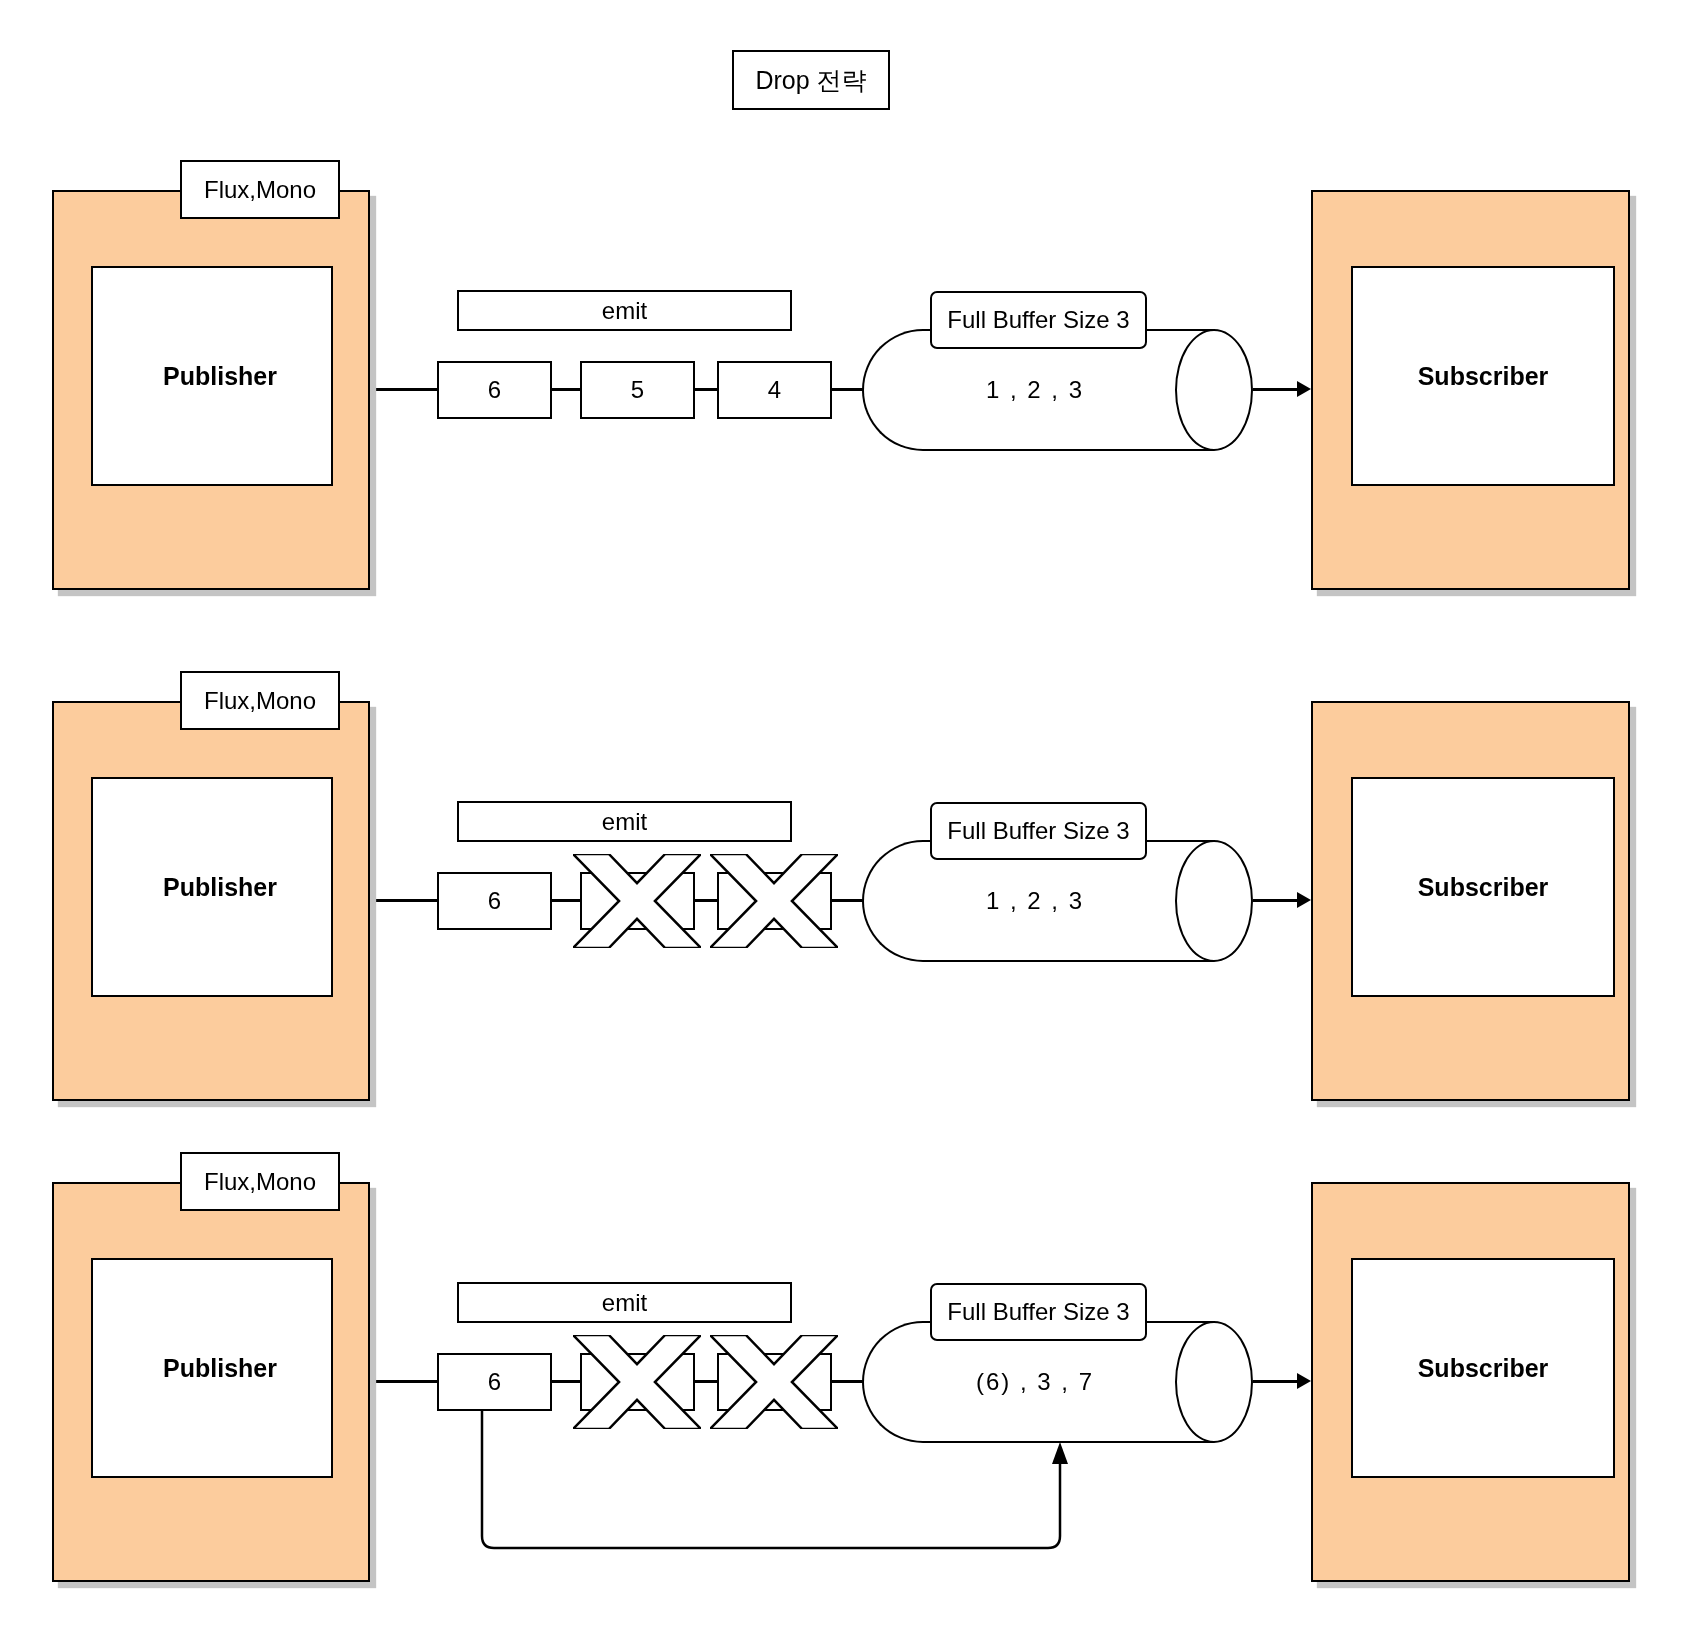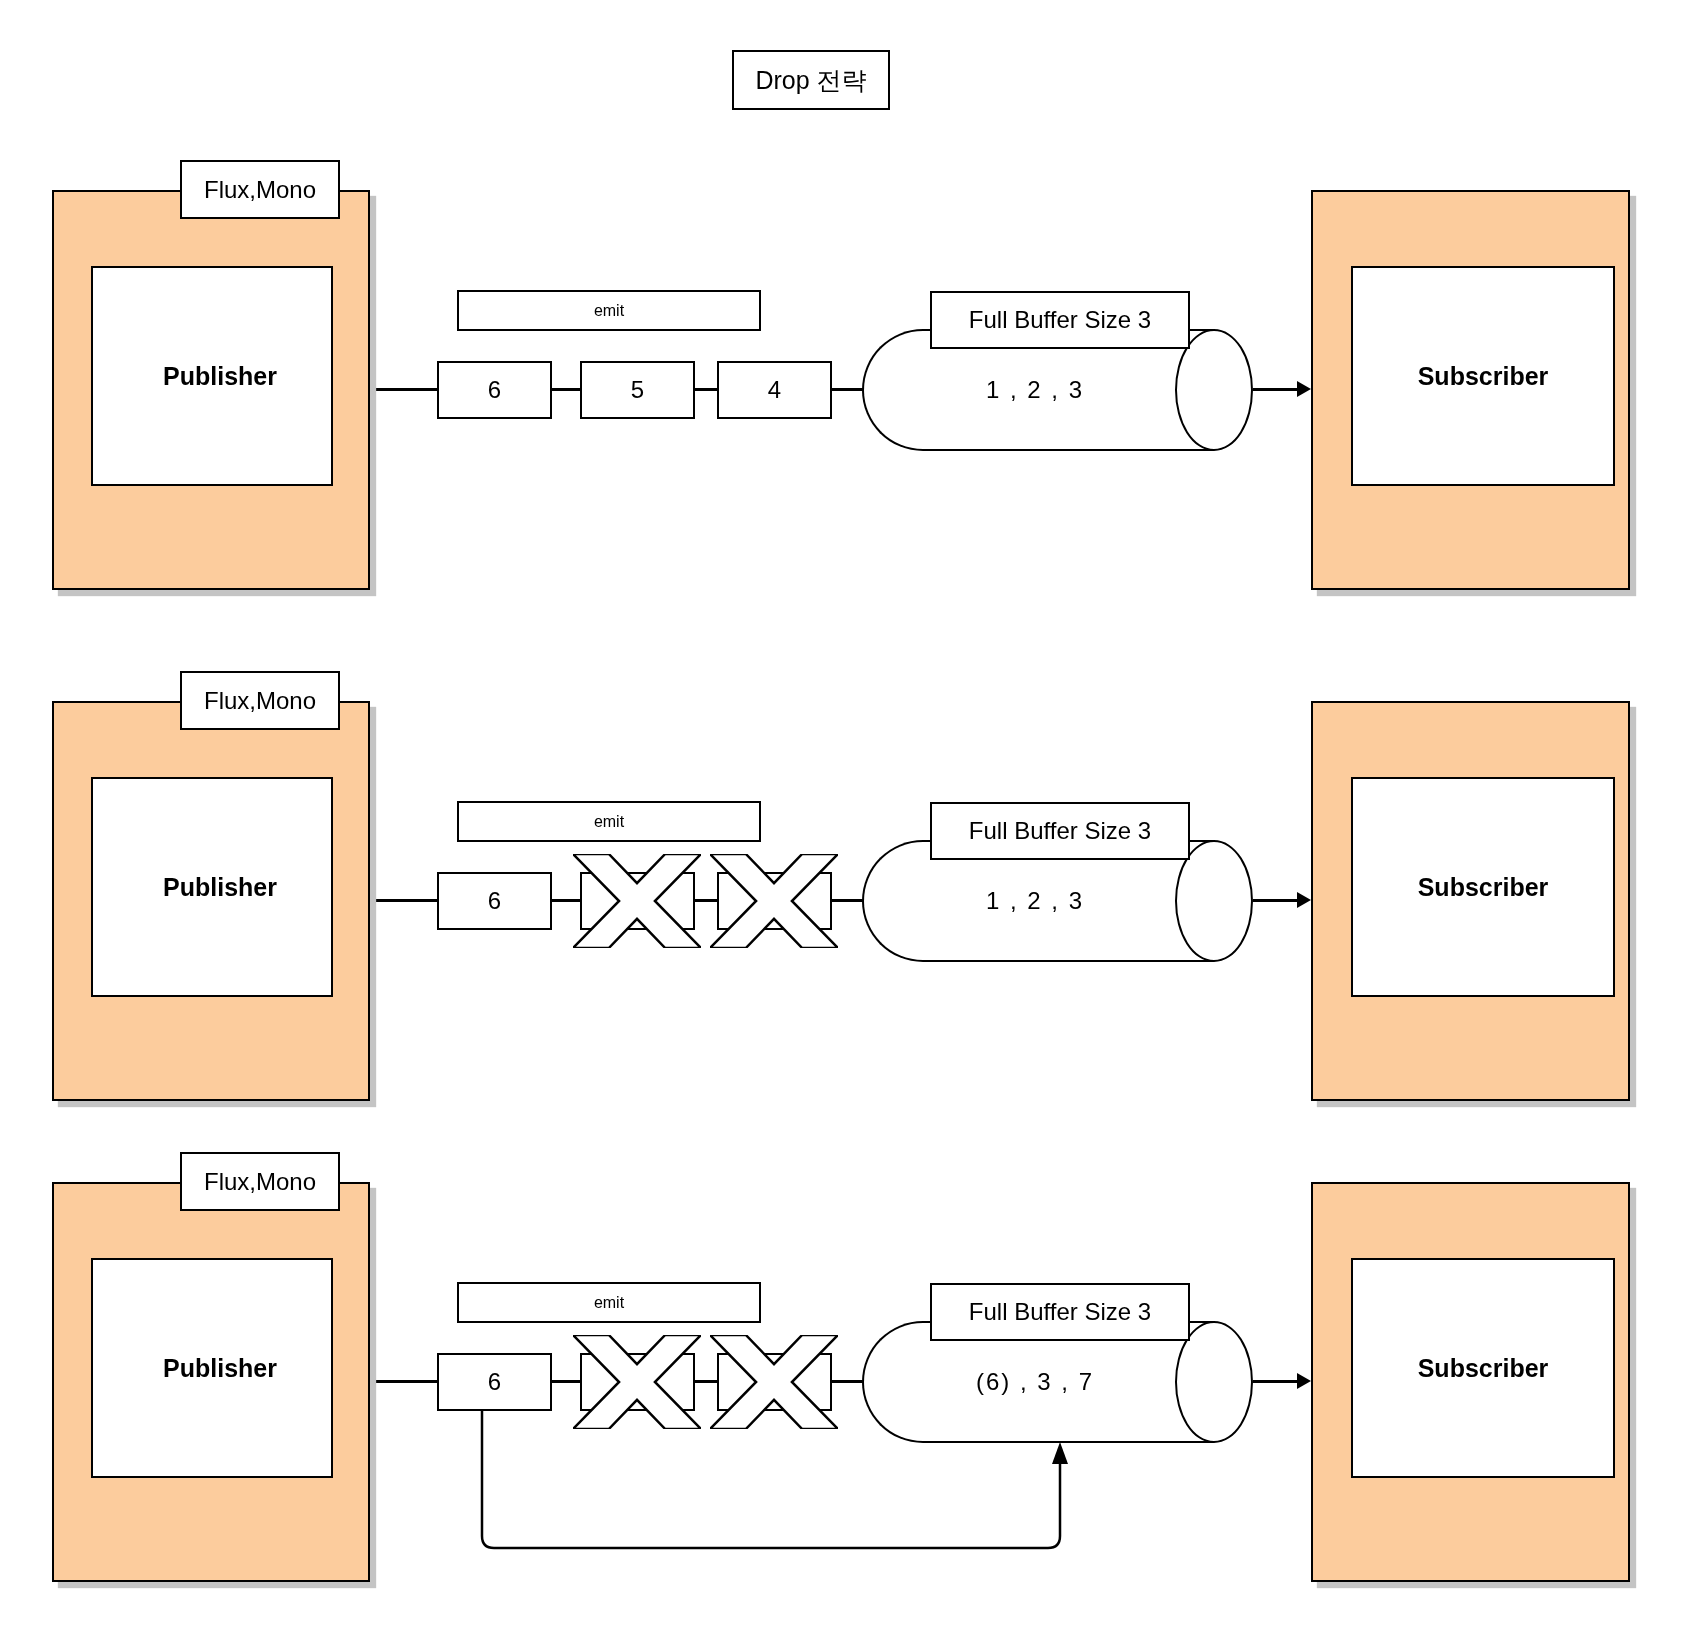--- a/index.html
+++ b/index.html
@@ -25,34 +25,34 @@
   .node.sub { left:1311px; width:319px; }
   .inner { top:106px; width:242px; height:220px; font-weight:bold; font-size:25px; z-index:2; }
   .inner.pub { left:91px;padding-left:16px; }
   .inner.sub { left:1351px; width:264px; }
   .wire { height:3px; background:#000; top:228px; z-index:0; }
   .leftwire { left:370px; width:67px; }
   .w-a { left:552px; width:28px; }
   .w-b { left:695px; width:22px; }
   .w-c { left:830px; width:34px; }
   .outwire { left:1253px; width:46px; }
-  .emit { left:457px; top:130px; width:304px; height:41px; font-size:16px; z-index:2; }
+  .emit { left:457px; top:130px; width:335px; height:41px; font-size:24px; z-index:2; }
   .qbox { top:201px; width:115px; height:58px; font-size:24px; z-index:1; }
   .q1 { left:437px; } .q2 { left:580px; } .q3 { left:717px; }
   .xwrap { top:183px; width:128px; height:94px; z-index:3; }
   .x1 { left:573px; } .x2 { left:710px; }
   .cylbody {
     left:862px; top:169px; width:352px; height:122px; background:#fff;
     border:2.5px solid #000; border-right:none; border-radius:61px 0 0 61px; z-index:0;
   }
   .cylcap {
     left:1175px; top:169px; width:78px; height:122px; background:#fff;
     border:2.5px solid #000; border-radius:50%; z-index:1;
   }
-  .buftitle { left:930px; top:131px; width:260px; height:58px; font-size:24px; z-index:3; }
+  .buftitle { left:930px; top:131px; width:217px; height:58px; font-size:24px; z-index:3;border-radius:7px; }
   .bufcontent {
     left:880px; top:169px; width:310px; height:122px; font-size:24px; z-index:2;
     display:flex; align-items:center; justify-content:center; letter-spacing:2px;
   }
   .arrowhead {
     left:1297px; top:221px; width:0; height:0; z-index:2;
     border-top:8px solid transparent; border-bottom:8px solid transparent;
     border-left:14px solid #000;
   }
   .loopsvg { left:0; top:0; width:1686px; height:486px; z-index:0; }

